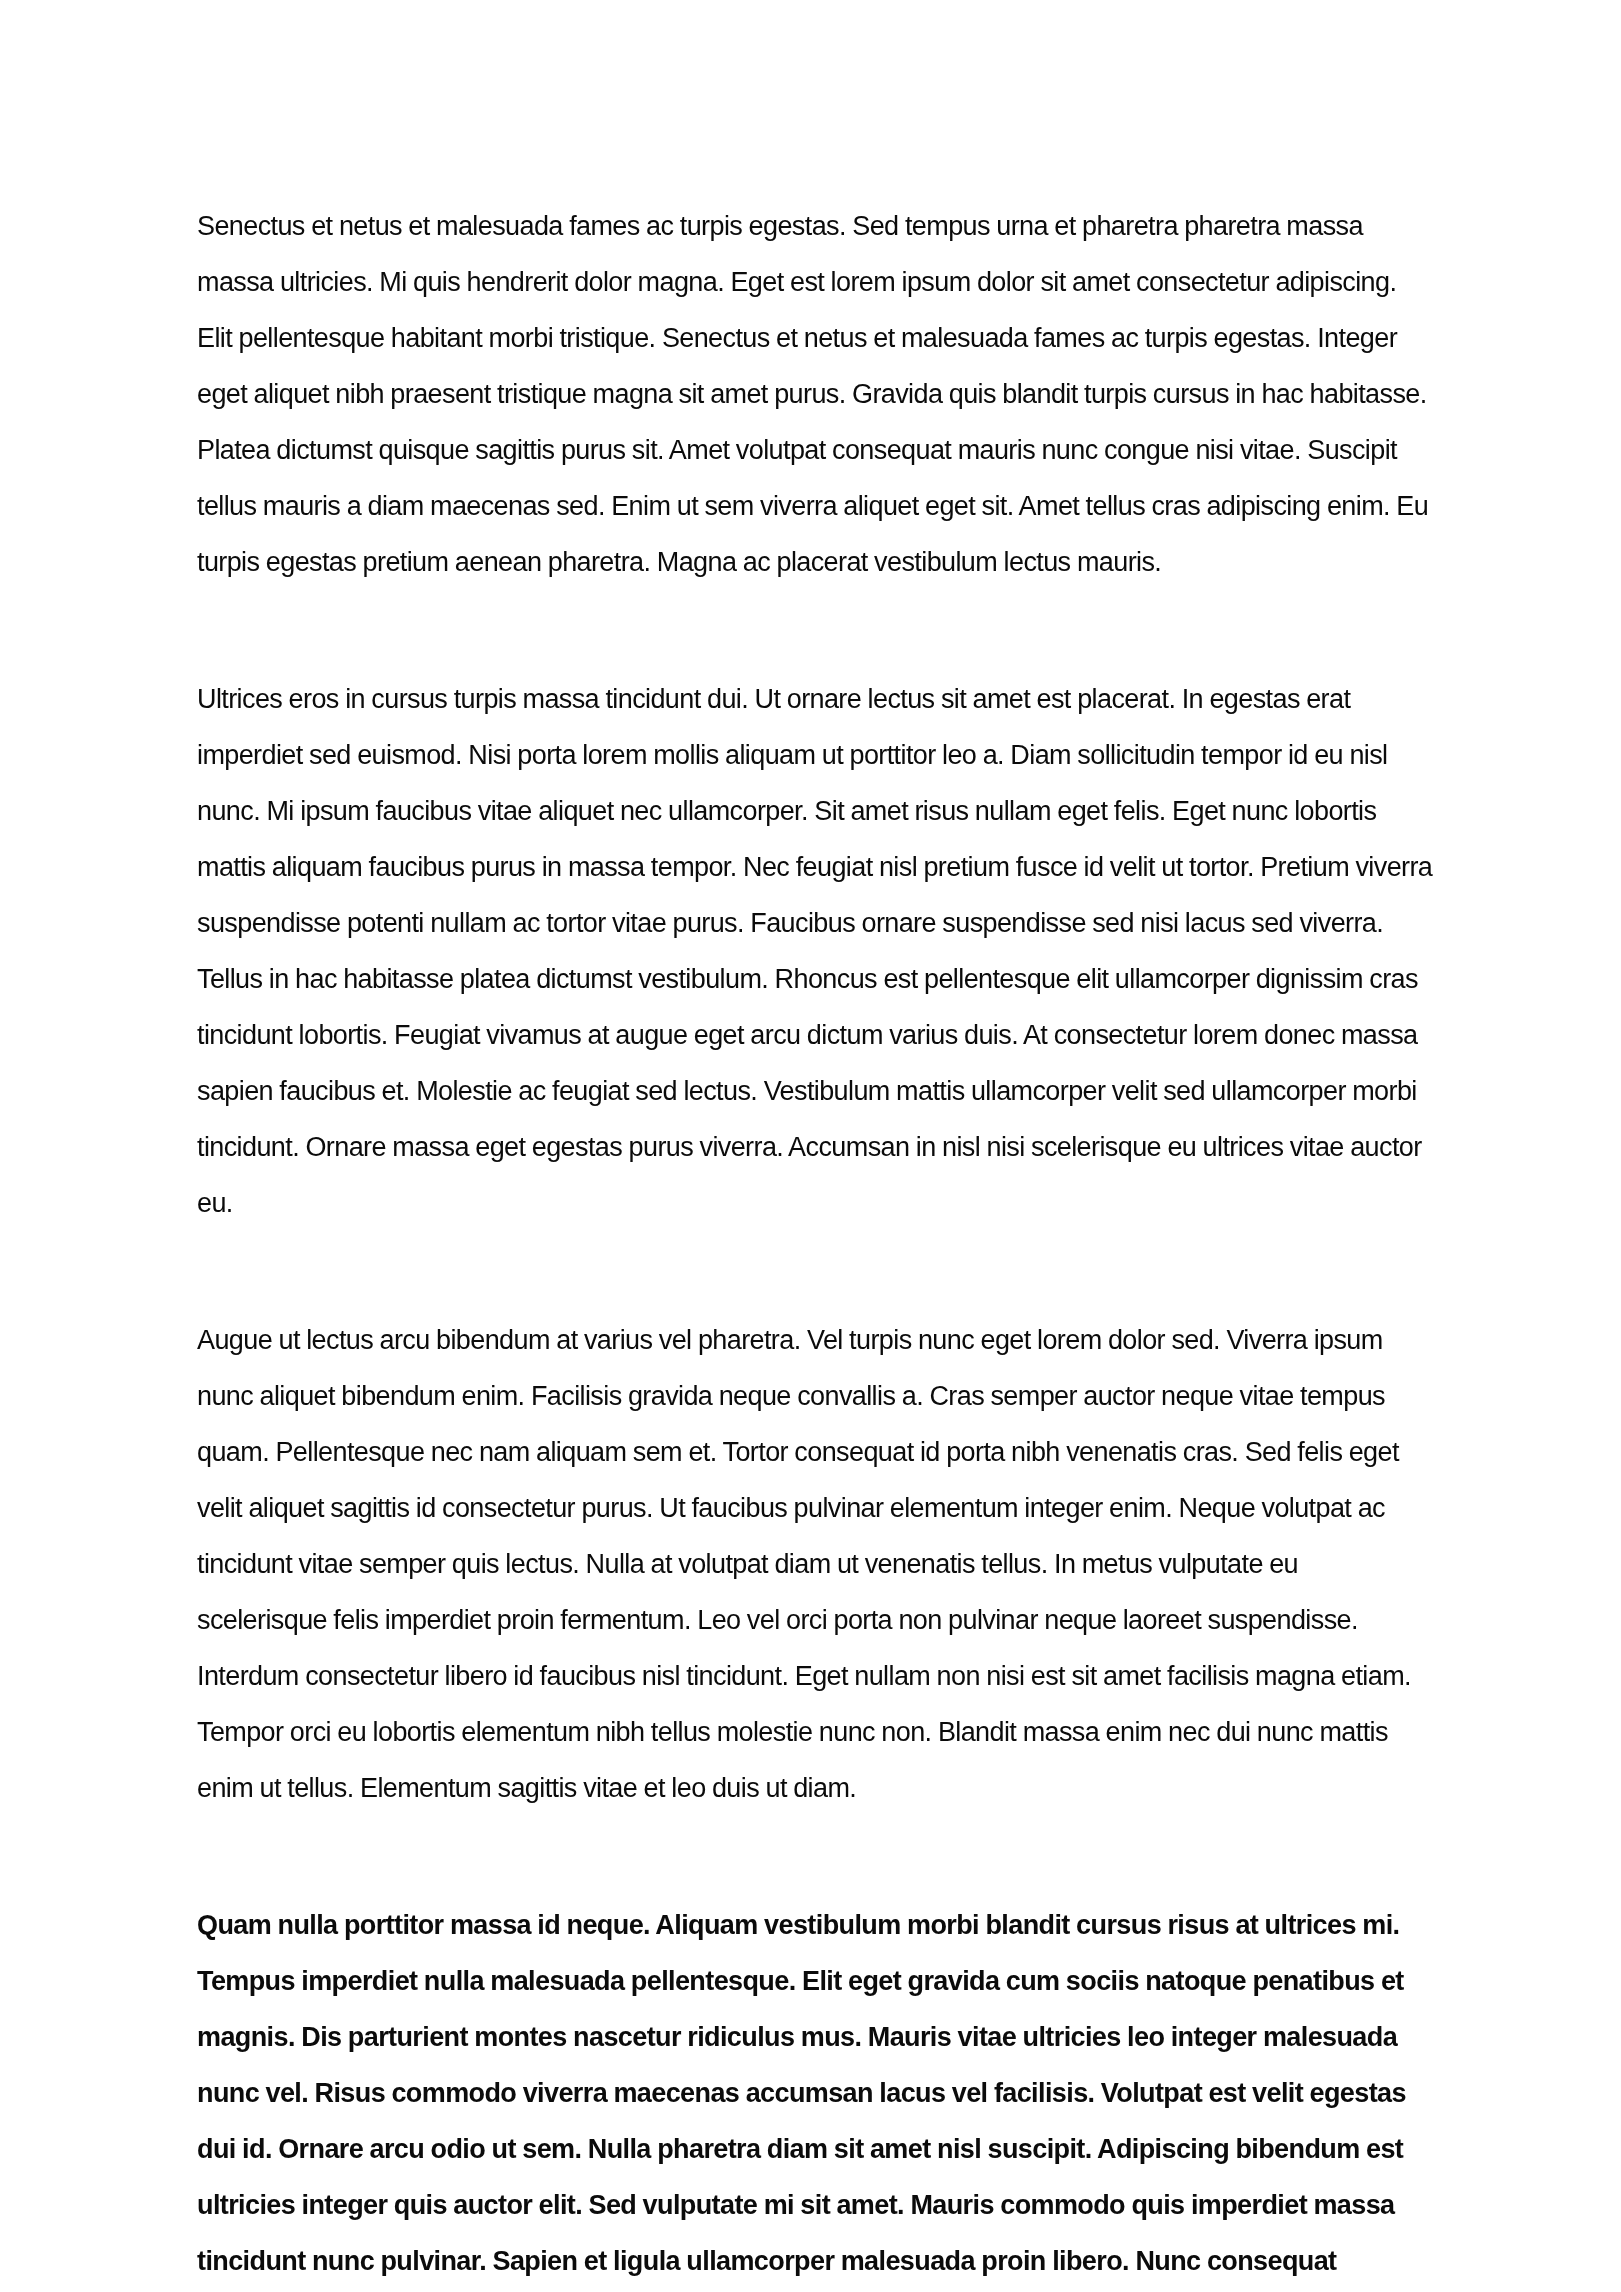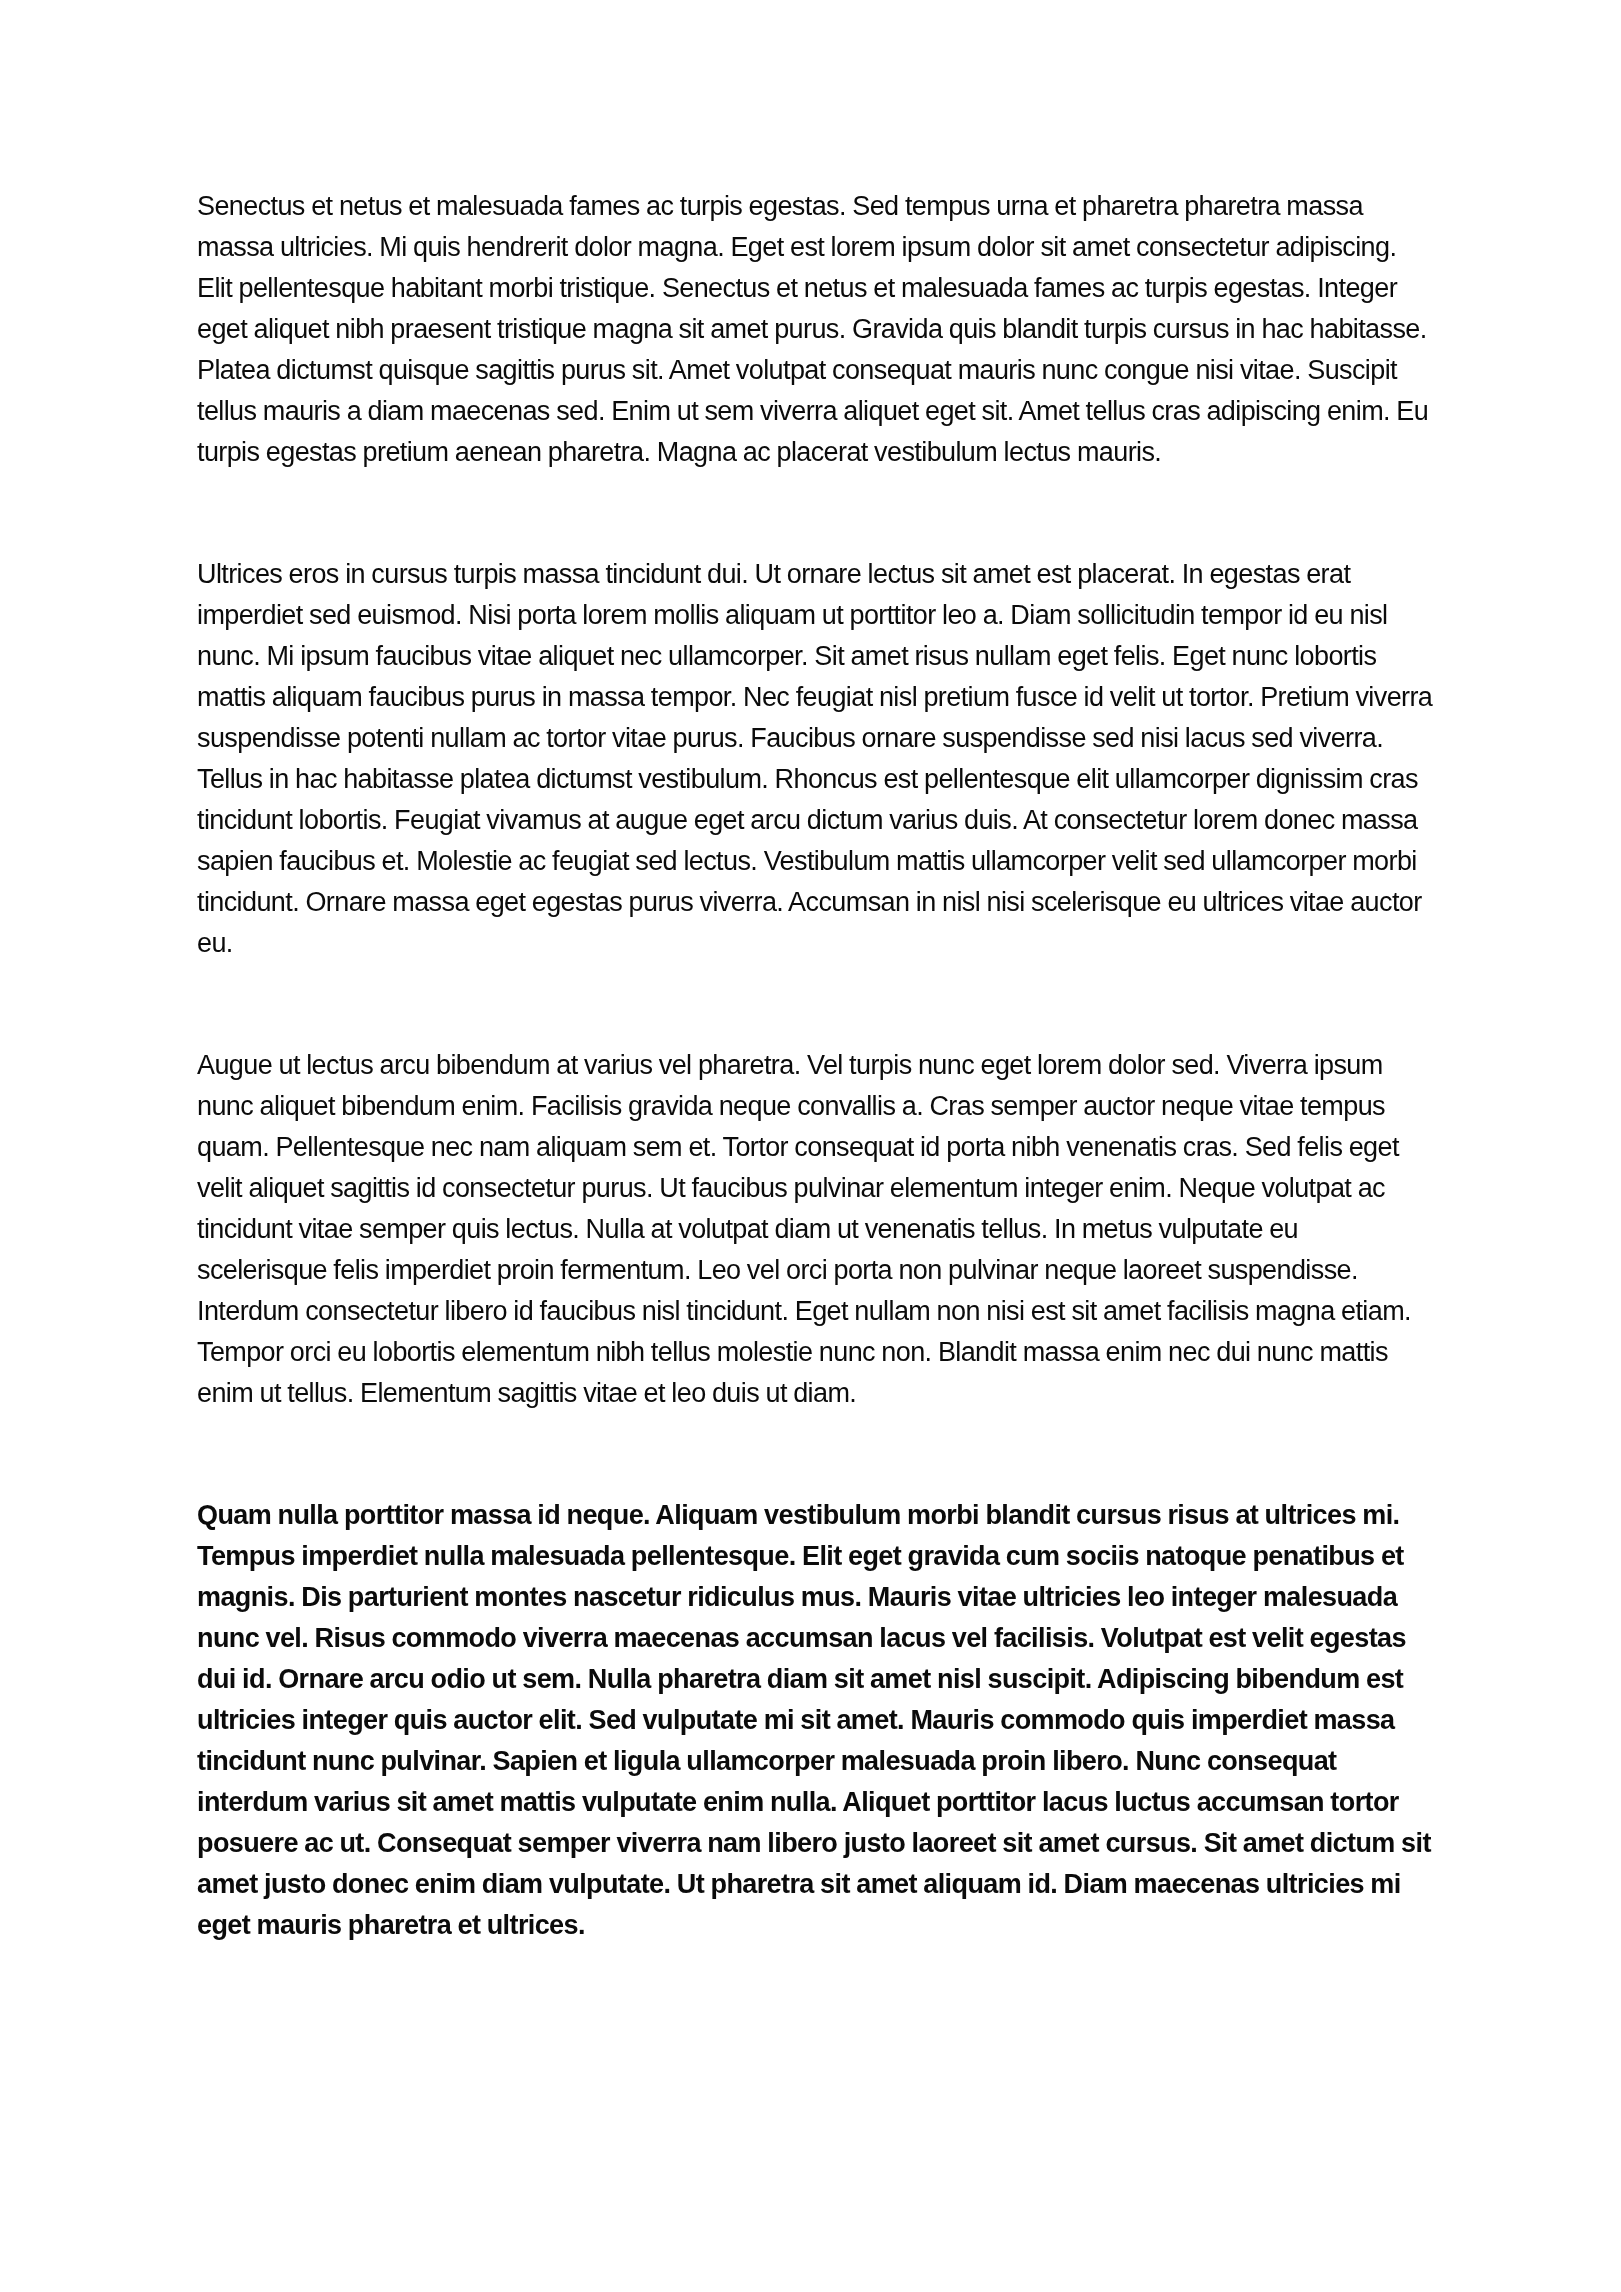--- a/index.html
+++ b/index.html
@@ -17,24 +17,24 @@
     font-family: "Liberation Sans", sans-serif;
   }
   .text-block {
     position: absolute;
     top: 186px;
     left: 197px;
     width: 1237px;
     color: #0b0b0b;
   }
   .text-block p {
-    margin: 0 0 81px 0;
+    margin: 12px 0 81px 0;
     padding: 0;
     font-size: 27px;
-    line-height: 41px;
+    line-height: 56px;
     letter-spacing: -0.6px;
     word-spacing: -0.5px;
     text-align: left;
     color: #0b0b0b;
   }
   .text-block p:last-child {
     margin-bottom: 0;
     font-weight: bold;
   }
 </style>

